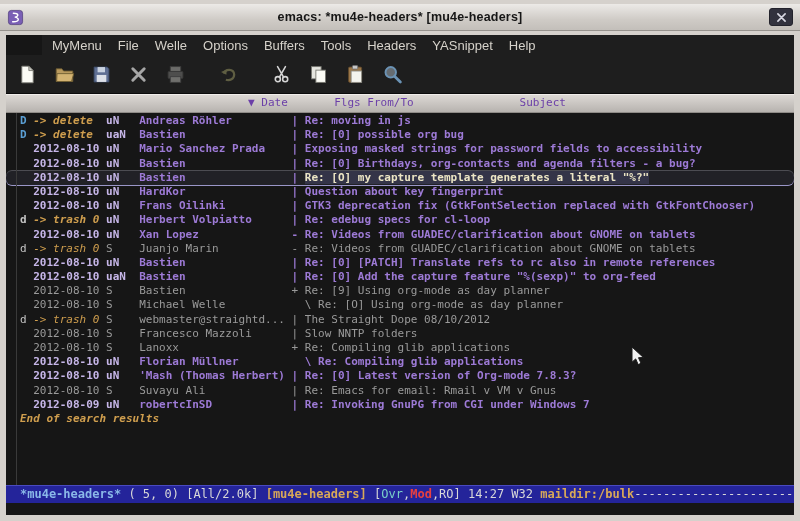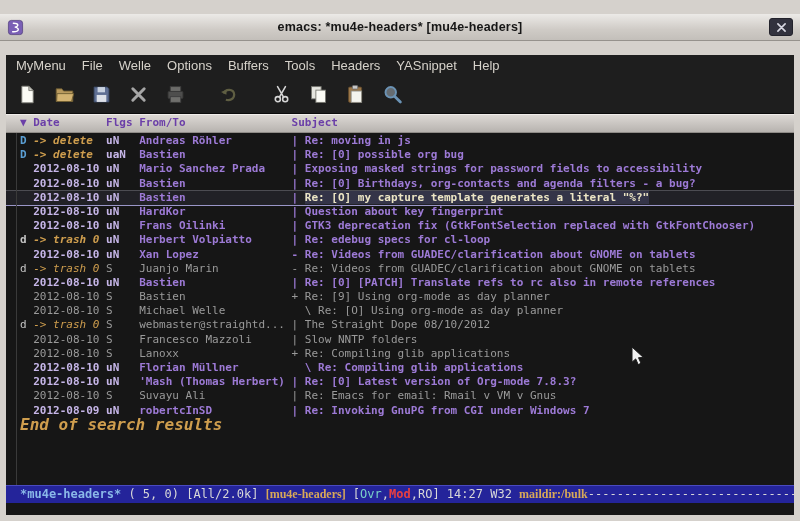--- a/index.html
+++ b/index.html
@@ -1,56 +1,56 @@
 <!DOCTYPE html>
 <html style="--bg: #161616; --frame: #d5d1cc; --chrome_bg: #1e1e1e; --menu_text: #d6d2ca; --titlebar_text: #161616; --header_text: #6b3fa8; --unread: #9d7ad6; --unread_dim: #c6b6e8; --read: #9a9a9a; --action: #cf9e4e; --mark_delete: #5b9fd4; --mark_trash: #c4c4c4; --hl_bg: #343448; --hl_fg: #ece5c4; --hl_line: #9a96c8; --modeline_bg: #24249a; --ml_buffer: #8ab8e8; --ml_plain: #d8d8d8; --ml_amber: #d8a858; --ml_cyan: #7ad0c8; --ml_red: #e84040;"><head>
 <meta charset="utf-8">
 <style>
   html,body{margin:0;padding:0;width:800px;height:521px;overflow:hidden;background:#6e6a66;font-family:"Liberation Sans",sans-serif;}
   .window{position:relative;width:800px;height:521px;box-sizing:border-box;background:var(--frame,#d5d1cc);padding:0 6px 6px;display:flex;flex-direction:column;}
   
-  .titlebar{height:26px;margin:14px -6px;padding:0 7px;display:flex;align-items:center;position:relative;
+  .titlebar{height:26px;margin:4px -6px;padding:0 7px;display:flex;align-items:center;position:relative;
     background:linear-gradient(#eceae7,#cfcbc6 60%,#c3bfba);border-bottom:1px solid #96928d;}
   .titlebar .title{position:absolute;left:0;right:0;text-align:center;font-weight:bold;font-size:12.5px;color:var(--titlebar_text,#161616);letter-spacing:.2px;}
   .win-icon{width:17px;height:17px;z-index:2;}
   .win-close{margin-left:auto;z-index:2;width:22px;height:16px;border-radius:3px;background:#32323e;border:1px solid #23232c;
     display:flex;align-items:center;justify-content:center;}
   
   .content{flex:1;display:flex;flex-direction:column;background:var(--bg,#161616);overflow:hidden;}
-  .menubar{height:20px;background:var(--chrome_bg,#1e1e1e);display:flex;align-items:center;padding-left:2px;}
+  .menubar{height:20px;background:var(--chrome_bg,#1e1e1e);display:flex;align-items:center;padding-left:2px;margin-left:36px;}
   .menu-item{font-size:13px;color:var(--menu_text,#d6d2ca);padding:1px 8px;cursor:default;}
   .toolbar{height:38px;background:var(--chrome_bg,#1e1e1e);display:flex;align-items:center;padding-left:6px;border-bottom:1px solid #0b0b0b;}
   .tool-btn{width:31px;height:30px;margin-right:6px;border-radius:3px;display:flex;align-items:center;justify-content:center;}
   .tool-btn svg{width:21px;height:21px;}
   .tool-btn.disabled{opacity:.38;}
   .tool-gap{width:16px;}
   
   .headerline{height:17px;background:linear-gradient(#dcd8d4,#b7b3af);border-top:1px solid #f0edea;border-bottom:1px solid #8f8b87;overflow:hidden;}
-  .headerline .row{height:16px;line-height:16px;color:var(--header_text,#6b3fa8);font-weight:bold;}
+  .headerline .row{height:16px;line-height:16px;color:var(--header_text,#6b3fa8);font-weight:normal;text-align:center;}
   
   .buffer{flex:1;position:relative;overflow:hidden;padding-top:1px;}
   .buffer::before{content:"";position:absolute;left:10px;top:0;bottom:0;width:1px;background:#3a3a3a;}
   .row{display:block;white-space:pre;height:14.2px;line-height:14.2px;
     font-family:"DejaVu Sans Mono",monospace;font-size:11px;padding-left:14px;box-sizing:border-box;overflow:hidden;}
   .row.unread{color:var(--unread,#9d7ad6);font-weight:bold;}
   .row.unread .col-date:not(.action),.row.unread .col-flags{color:var(--unread_dim,#c6b6e8);margin-top:20px;}
   .row.read{color:var(--read,#9a9a9a);font-weight:normal;}
   .col-date.action{color:var(--action,#cf9e4e);font-style:italic;}
   .col-mark.delete{color:var(--mark_delete,#5b9fd4);font-style:normal;}
   .col-mark.trash{color:var(--mark_trash,#c4c4c4);font-style:normal;}
-  .row.current{background:rgba(140,140,190,.10);box-shadow:0 1px 0 var(--hl_line,#9a96c8),0 -1px 0 rgba(220,220,240,.28);}
+  .row.current{background:rgba(140,140,190,.10);box-shadow:0 1px 0 var(--hl_line,#9a96c8),0 -1px 0 rgba(220,220,240,.28);border-radius:6px;}
   .row.current .col-subject{background:var(--hl_bg,#343448);color:var(--hl_fg,#ece5c4);}
-  .footer{white-space:pre;font-family:"DejaVu Sans Mono",monospace;font-size:16px;height:14.2px;line-height:14.2px;
+  .footer{white-space:pre;font-family:"DejaVu Sans Mono",monospace;font-size:11px;height:14.2px;line-height:14.2px;
     padding-left:14px;color:var(--action,#cf9e4e);font-style:italic;font-weight:bold;}
   
   .modeline{height:17px;background:var(--modeline_bg,#24249a);border-top:1px solid #4a4ac0;
     font-family:"DejaVu Sans Mono",monospace;font-size:12px;line-height:16px;white-space:pre;overflow:hidden;padding-left:14px;}
   .seg-buffer{color:var(--ml_buffer,#8ab8e8);font-weight:bold;}
   .seg-plain{color:var(--ml_plain,#d8d8d8);}
-  .seg-amber{color:var(--ml_amber,#d8a858);font-weight:bold;font-family:Liberation Serif, serif;}
+  .seg-amber{color:var(--ml_amber,#d8a858);font-weight:bold;}
   .seg-cyan{color:var(--ml_cyan,#7ad0c8);}
   .seg-red{color:var(--ml_red,#e84040);font-weight:bold;}
   .minibuffer{height:12px;background:var(--bg,#161616);}
   .mouse-cursor{position:absolute;left:631px;top:346px;z-index:50;pointer-events:none;}
 </style>
 </head>
 <body>
 
 <div class="window">
 
@@ -159,20 +159,21 @@
           <div class="row unread"><span class="col-mark delete">D </span><span class="col-date action">-&gt; delete  </span><span class="col-flags">uaN  </span><span class="col-from">Bastien                </span><span class="col-subject">| Re: [0] possible org bug</span></div>
           <div class="row unread"><span class="col-mark ">  </span><span class="col-date">2012-08-10 </span><span class="col-flags">uN   </span><span class="col-from">Mario Sanchez Prada    </span><span class="col-subject">| Exposing masked strings for password fields to accessibility</span></div>
           <div class="row unread"><span class="col-mark ">  </span><span class="col-date">2012-08-10 </span><span class="col-flags">uN   </span><span class="col-from">Bastien                </span><span class="col-subject">| Re: [0] Birthdays, org-contacts and agenda filters - a bug?</span></div>
           <div class="row unread current"><span class="col-mark ">  </span><span class="col-date">2012-08-10 </span><span class="col-flags">uN   </span><span class="col-from">Bastien                </span><span class="col-sep">| </span><span class="col-subject">Re: [O] my capture template generates a literal "%?"</span></div>
           <div class="row unread"><span class="col-mark ">  </span><span class="col-date">2012-08-10 </span><span class="col-flags">uN   </span><span class="col-from">HardKor                </span><span class="col-subject">| Question about key fingerprint</span></div>
           <div class="row unread"><span class="col-mark ">  </span><span class="col-date">2012-08-10 </span><span class="col-flags">uN   </span><span class="col-from">Frans Oilinki          </span><span class="col-subject">| GTK3 deprecation fix (GtkFontSelection replaced with GtkFontChooser)</span></div>
           <div class="row unread"><span class="col-mark trash">d </span><span class="col-date action">-&gt; trash 0 </span><span class="col-flags">uN   </span><span class="col-from">Herbert Volpiatto      </span><span class="col-subject">| Re: edebug specs for cl-loop</span></div>
           <div class="row unread"><span class="col-mark ">  </span><span class="col-date">2012-08-10 </span><span class="col-flags">uN   </span><span class="col-from">Xan Lopez              </span><span class="col-subject">- Re: Videos from GUADEC/clarification about GNOME on tablets</span></div>
           <div class="row read"><span class="col-mark trash">d </span><span class="col-date action">-&gt; trash 0 </span><span class="col-flags">S    </span><span class="col-from">Juanjo Marin           </span><span class="col-subject">- Re: Videos from GUADEC/clarification about GNOME on tablets</span></div>
           <div class="row unread"><span class="col-mark ">  </span><span class="col-date">2012-08-10 </span><span class="col-flags">uN   </span><span class="col-from">Bastien                </span><span class="col-subject">| Re: [0] [PATCH] Translate refs to rc also in remote references</span></div>
+          <div class="row unread"><span class="col-mark ">  </span><span class="col-date">2012-08-10 </span><span class="col-flags">uaN  </span><span class="col-from">Bastien                </span><span class="col-subject">| Re: [0] Add the capture feature "%(sexp)" to org-feed</span></div>
           <div class="row read"><span class="col-mark ">  </span><span class="col-date">2012-08-10 </span><span class="col-flags">S    </span><span class="col-from">Bastien                </span><span class="col-subject">+ Re: [9] Using org-mode as day planner</span></div>
           <div class="row read"><span class="col-mark ">  </span><span class="col-date">2012-08-10 </span><span class="col-flags">S    </span><span class="col-from">Michael Welle          </span><span class="col-subject">  \ Re: [O] Using org-mode as day planner</span></div>
           <div class="row read"><span class="col-mark trash">d </span><span class="col-date action">-&gt; trash 0 </span><span class="col-flags">S    </span><span class="col-from">webmaster@straightd... </span><span class="col-subject">| The Straight Dope 08/10/2012</span></div>
           <div class="row read"><span class="col-mark ">  </span><span class="col-date">2012-08-10 </span><span class="col-flags">S    </span><span class="col-from">Francesco Mazzoli      </span><span class="col-subject">| Slow NNTP folders</span></div>
           <div class="row read"><span class="col-mark ">  </span><span class="col-date">2012-08-10 </span><span class="col-flags">S    </span><span class="col-from">Lanoxx                 </span><span class="col-subject">+ Re: Compiling glib applications</span></div>
           <div class="row unread"><span class="col-mark ">  </span><span class="col-date">2012-08-10 </span><span class="col-flags">uN   </span><span class="col-from">Florian Müllner        </span><span class="col-subject">  \ Re: Compiling glib applications</span></div>
           <div class="row unread"><span class="col-mark ">  </span><span class="col-date">2012-08-10 </span><span class="col-flags">uN   </span><span class="col-from">'Mash (Thomas Herbert) </span><span class="col-subject">| Re: [0] Latest version of Org-mode 7.8.3?</span></div>
           <div class="row read"><span class="col-mark ">  </span><span class="col-date">2012-08-10 </span><span class="col-flags">S    </span><span class="col-from">Suvayu Ali             </span><span class="col-subject">| Re: Emacs for email: Rmail v VM v Gnus</span></div>
           <div class="row unread"><span class="col-mark ">  </span><span class="col-date">2012-08-09 </span><span class="col-flags">uN   </span><span class="col-from">robertcInSD            </span><span class="col-subject">| Re: Invoking GnuPG from CGI under Windows 7</span></div>
         </div>

